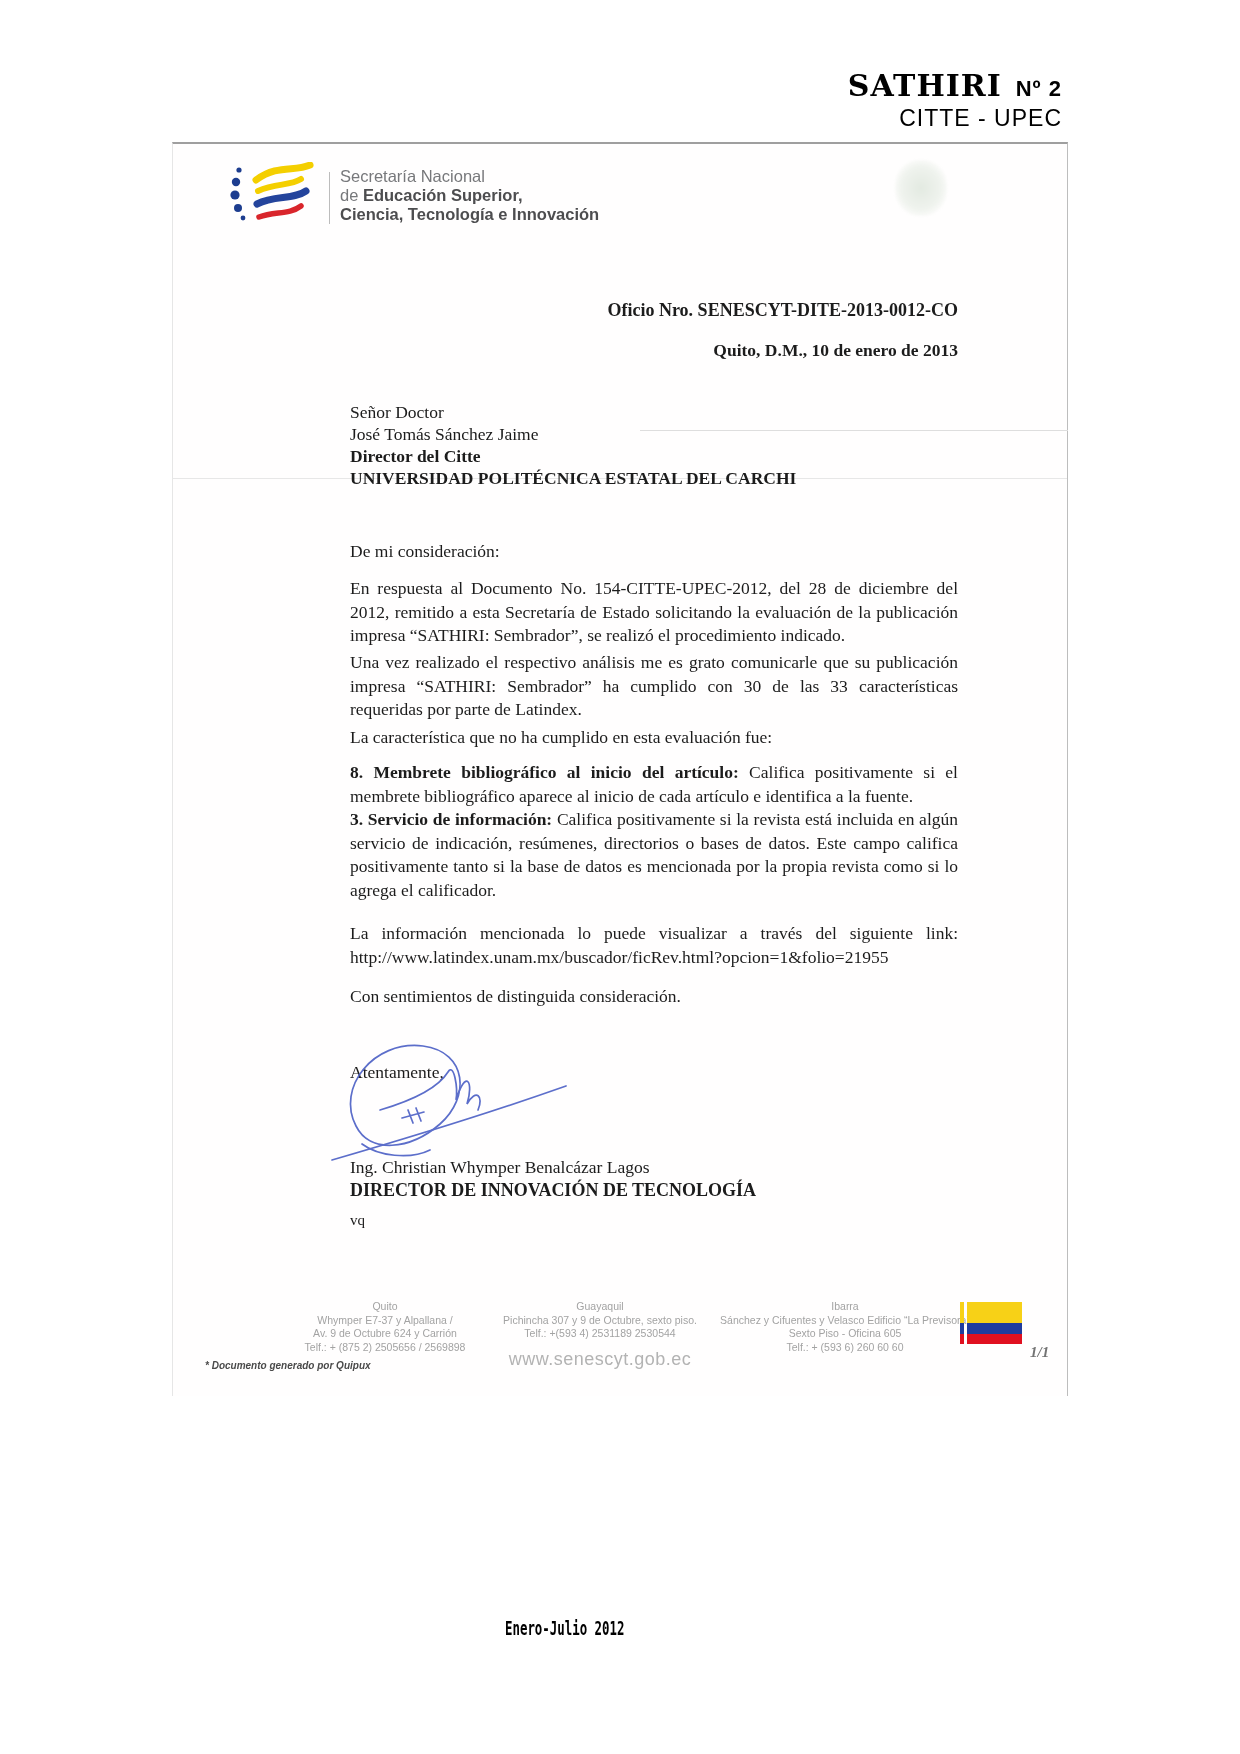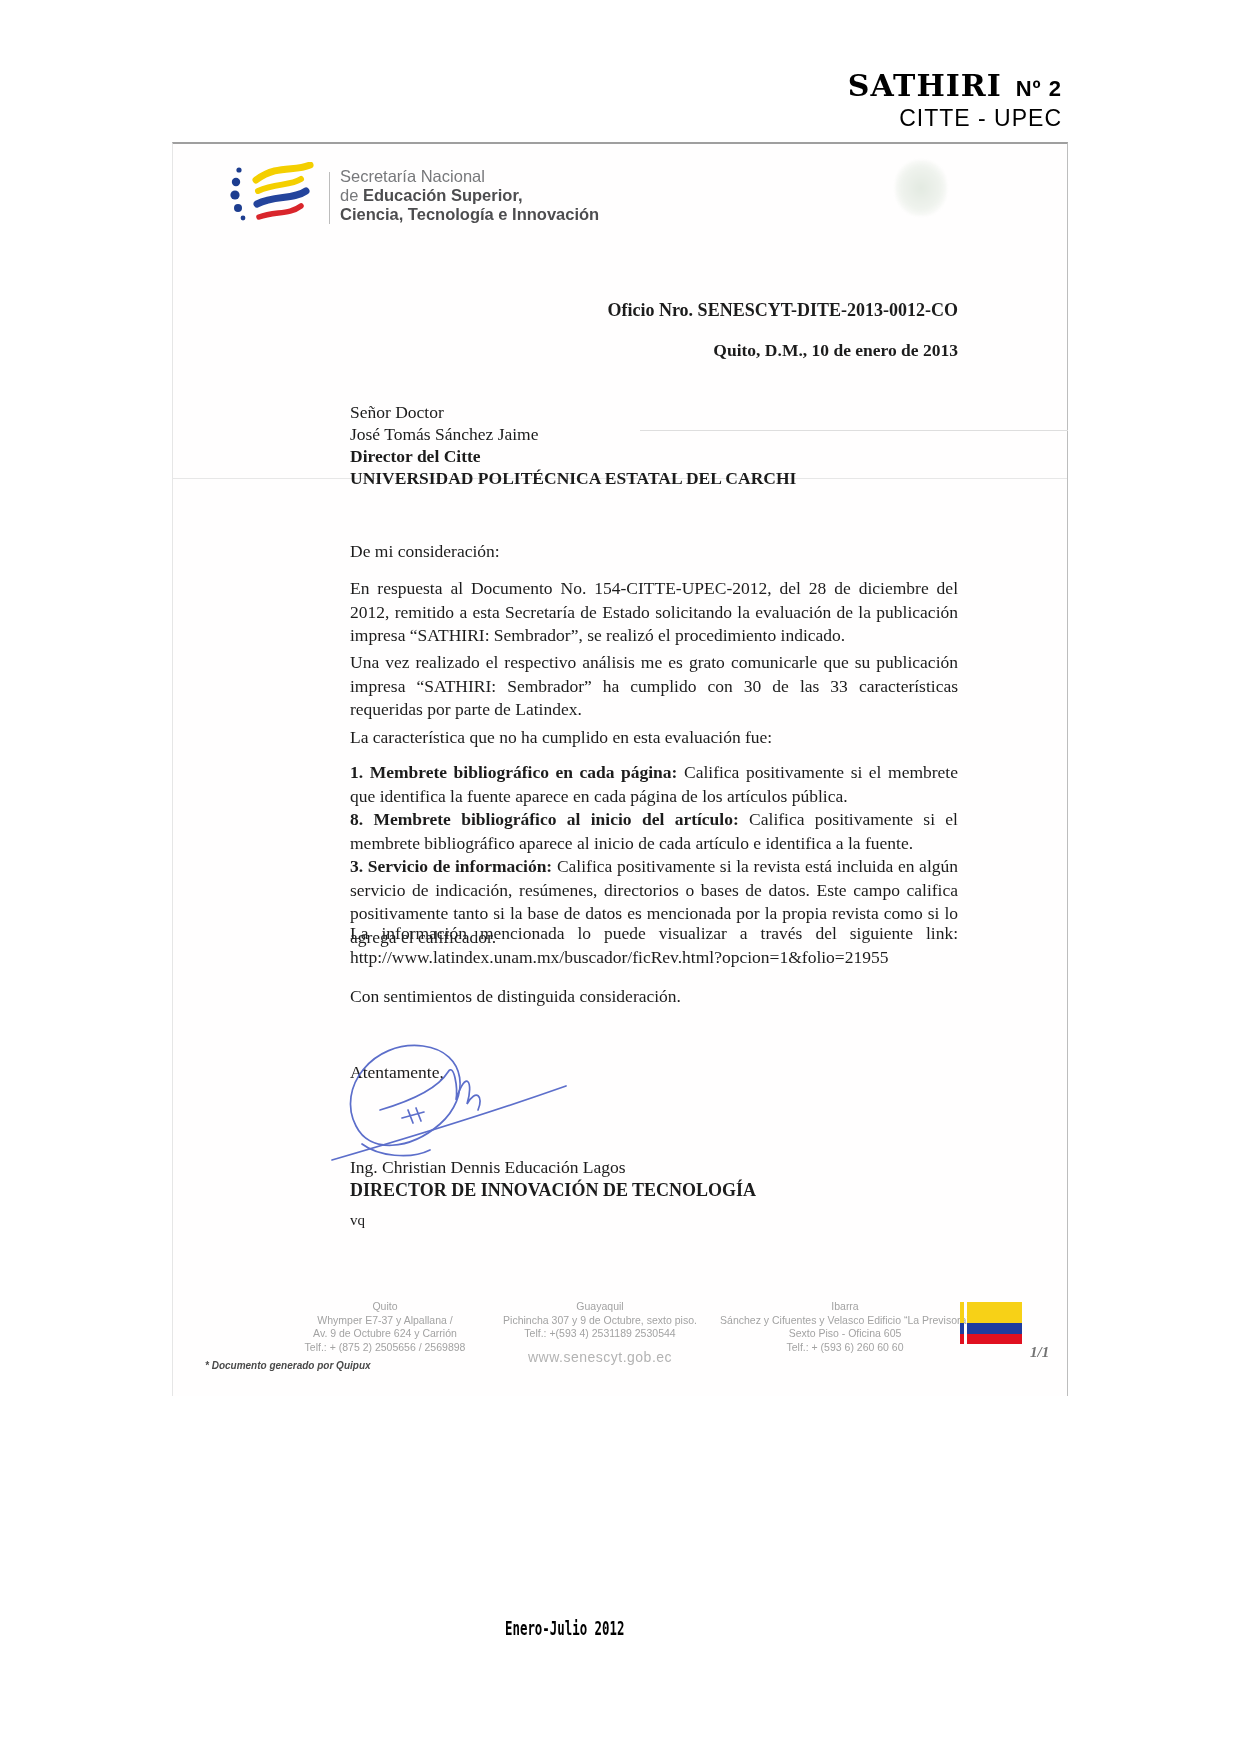--- a/index.html
+++ b/index.html
@@ -50,21 +50,21 @@
 
   .signer{position:absolute;left:350px;top:1156px;font-size:17.5px;line-height:23px;}
   .signer .title{font-weight:bold;font-size:18px;}
   .initials{position:absolute;left:350px;top:1212px;font-size:15px;}
 
   
   .office{position:absolute;top:1300px;font-family:"Liberation Sans", sans-serif;
           font-size:10.5px;line-height:13.5px;color:#a3a3a3;text-align:center;}
   .office .city{display:block;}
   .website{position:absolute;left:480px;width:240px;top:1349px;text-align:center;
-           font-family:"Liberation Sans", sans-serif;font-size:14px;color:#b3b3b3;letter-spacing:0.5px;}
+           font-family:"Liberation Sans", sans-serif;font-size:18px;color:#b3b3b3;letter-spacing:0.5px;}
   .flag{position:absolute;left:960px;top:1302px;width:62px;height:42px;display:flex;}
   .flag .sliver{width:4px;height:100%;display:flex;flex-direction:column;margin-right:3px;}
   .flag .main{width:55px;height:100%;display:flex;flex-direction:column;}
   .st-y{flex:2;} .st-b{flex:1;} .st-r{flex:1;}
   .pageno{position:absolute;left:1030px;top:1344px;font-style:italic;font-weight:bold;font-size:15px;color:#737373;}
   .quipux{position:absolute;left:205px;top:1360px;font-family:"Liberation Sans", sans-serif;
           font-weight:bold;font-style:italic;font-size:10px;color:#4a4a4a;}
 
   .issue-period{position:absolute;left:505px;top:1616px;font-family:"DejaVu Sans Mono", monospace;
                 font-weight:bold;font-size:20px;color:#000;white-space:nowrap;
@@ -120,21 +120,20 @@
     <div style="font-weight:bold;">UNIVERSIDAD POLITÉCNICA ESTATAL DEL CARCHI</div>
   </div>
 
   <div class="greeting">De mi consideración:</div>
 
   <div class="para" style="top:577px;">En respuesta al Documento No. 154-CITTE-UPEC-2012, del 28 de diciembre del 2012, remitido a esta Secretaría de Estado solicitando la evaluación de la publicación impresa “SATHIRI: Sembrador”, se realizó el procedimiento indicado.</div>
   <div class="para" style="top:651px;">Una vez realizado el respectivo análisis me es grato comunicarle que su publicación impresa “SATHIRI: Sembrador” ha cumplido con 30 de las 33 características requeridas por parte de Latindex.</div>
   <div class="para" style="top:726px;text-align:left;">La característica que no ha cumplido en esta evaluación fue:</div>
 
   <div class="para items" style="top:761px;">
-    <p><strong>1. Membrete bibliográfico en cada página:</strong><span> Califica positivamente si el membrete que identifica la fuente aparece en cada página de los artículos pública.</span></p>
     <p><strong>8. Membrete bibliográfico al inicio del artículo:</strong><span> Califica positivamente si el membrete bibliográfico aparece al inicio de cada artículo e identifica a la fuente.</span></p>
     <p><strong>3. Servicio de información:</strong><span> Califica positivamente si la revista está incluida en algún servicio de indicación, resúmenes, directorios o bases de datos. Este campo califica positivamente tanto si la base de datos es mencionada por la propia revista como si lo agrega el calificador.</span></p>
   </div>
 
   <div class="para" style="top:922px;">
     <span class="link-sentence">La información mencionada lo puede visualizar a través del siguiente link:</span>
     <span class="link-url">http://www.latindex.unam.mx/buscador/ficRev.html?opcion=1&amp;folio=21955</span>
   </div>
 
   <div class="para" style="top:985px;text-align:left;">Con sentimientos de distinguida consideración.</div>
@@ -144,21 +143,21 @@
     <g stroke="#4b5fc5" stroke-width="1.7" fill="none" opacity="0.9" stroke-linecap="round">
       <path d="M 38,100 C 18,62 55,14 105,20 C 150,26 152,72 122,98 C 92,124 52,128 38,100 Z"></path>
       <path d="M 62,84 C 96,74 120,62 130,46 C 136,36 140,62 138,74 C 148,42 156,56 149,78 C 158,62 166,70 160,84"></path>
       <path d="M 14,134 C 90,112 180,84 248,60"></path>
       <path d="M 84,92 L 106,86 M 90,84 L 95,97 M 98,82 L 103,95"></path>
       <path d="M 44,118 C 60,130 92,134 112,124"></path>
     </g>
   </svg>
 
   <div class="signer">
-    <div>Ing. Christian Dennis Educación Lagos</div>
+    <div>Ing. Christian Whymper Benalcázar Lagos</div>
     <div class="title">DIRECTOR DE INNOVACIÓN DE TECNOLOGÍA</div>
   </div>
   <div class="initials">vq</div>
 
   <div class="office" style="left:275px;width:220px;">
     <span class="city">Quito</span>
     <span class="city">Whymper E7-37 y Alpallana /</span>
     <span class="city">Av. 9 de Octubre 624 y Carrión</span>
     <span class="city">Telf.: + (875 2) 2505656 / 2569898</span>
   </div>

